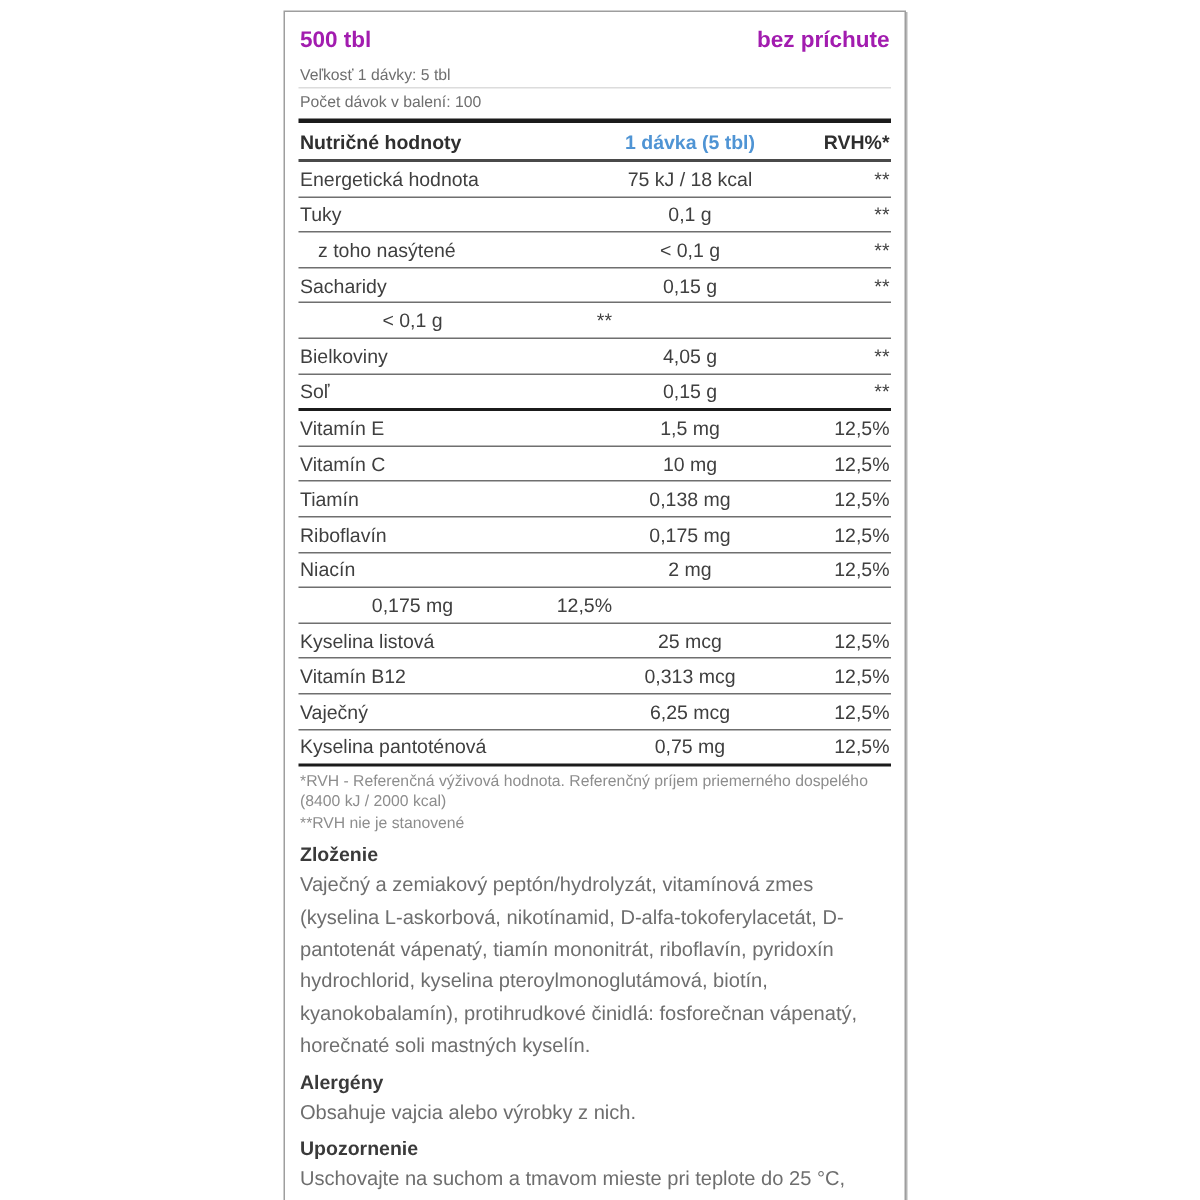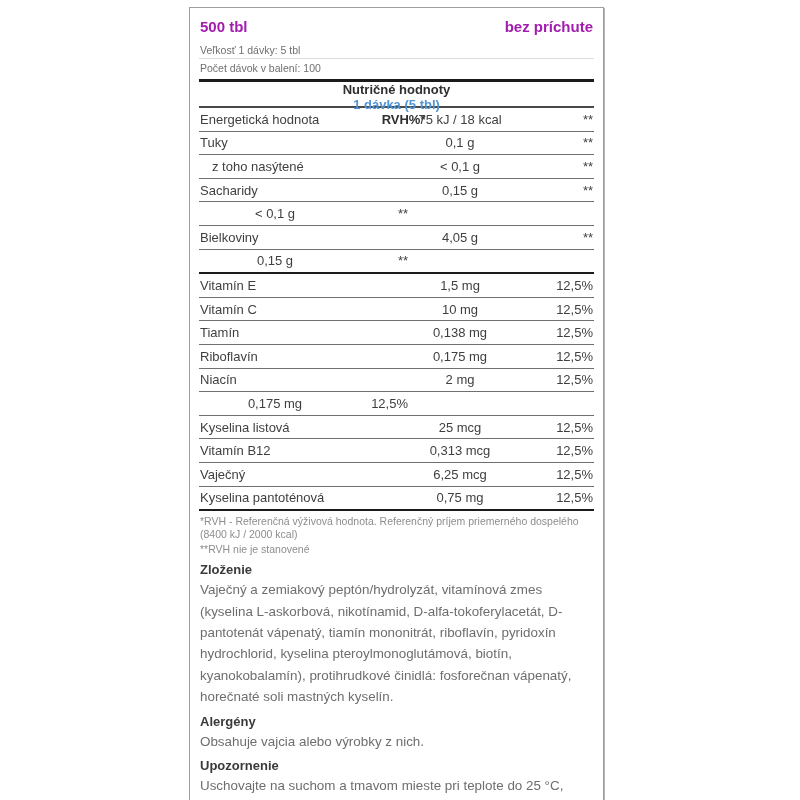--- a/index.html
+++ b/index.html
@@ -8,21 +8,21 @@
     position:absolute;left:189px;top:7px;width:415px;box-sizing:border-box;
     background:#fff;border:1px solid #9e9e9e;box-shadow:1px 1px 0 rgba(120,120,120,.55);
     padding:6px 9px 9px 9px;
   }
   .title-row{display:flex;justify-content:space-between;align-items:baseline;
     font-weight:bold;font-size:15px;color:#a21caf;padding:4px 1px 6px 1px;}
   .serving-line{font-size:10.5px;color:#6f6f6f;padding:2.5px 1px;}
   .serving-line.sep{border-bottom:1px solid #dcdcdc;}
   .thick-rule{height:3px;background:#1b1b1b;margin-top:3px;}
   .t-header{display:flex;align-items:center;height:24px;font-weight:bold;font-size:13px;
-    color:#2f2f2f;border-bottom:2px solid #4a4a4a;padding:0 1px;flex-direction:column;}
+    color:#2f2f2f;border-bottom:2px solid #4a4a4a;padding:0 1px;}
   .t-row{display:flex;align-items:center;height:22.6px;font-size:13px;color:#3f3f3f;
     border-bottom:1px solid #6f6f6f;padding:0 1px;}
   .t-row.thick{border-bottom:2.5px solid #1b1b1b;}
   .t-row.indent .c-label{padding-left:12px;}
   .c-label{flex:1;text-align:left;}
   .c-value{width:150px;text-align:center;}
   .c-rvh{width:58px;text-align:right;}
   .footnotes{font-size:10.5px;color:#8d8d8d;line-height:13px;padding:4px 1px 0 1px;}
   .footnotes .fn2{margin-top:2px;}
   .sec-h{font-size:13px;font-weight:bold;color:#3a3a3a;margin-top:6px;padding:0 1px;}
@@ -79,20 +79,21 @@
       <span class="c-rvh">**</span>
     </div>
 
     <div class="t-row">
       <span class="c-label">Bielkoviny</span>
       <span class="c-value">4,05 g</span>
       <span class="c-rvh">**</span>
     </div>
 
     <div class="t-row thick">
+      <span class="c-label">Soľ</span>
       <span class="c-value">0,15 g</span>
       <span class="c-rvh">**</span>
     </div>
 
     <div class="t-row">
       <span class="c-label">Vitamín E</span>
       <span class="c-value">1,5 mg</span>
       <span class="c-rvh">12,5%</span>
     </div>
 

